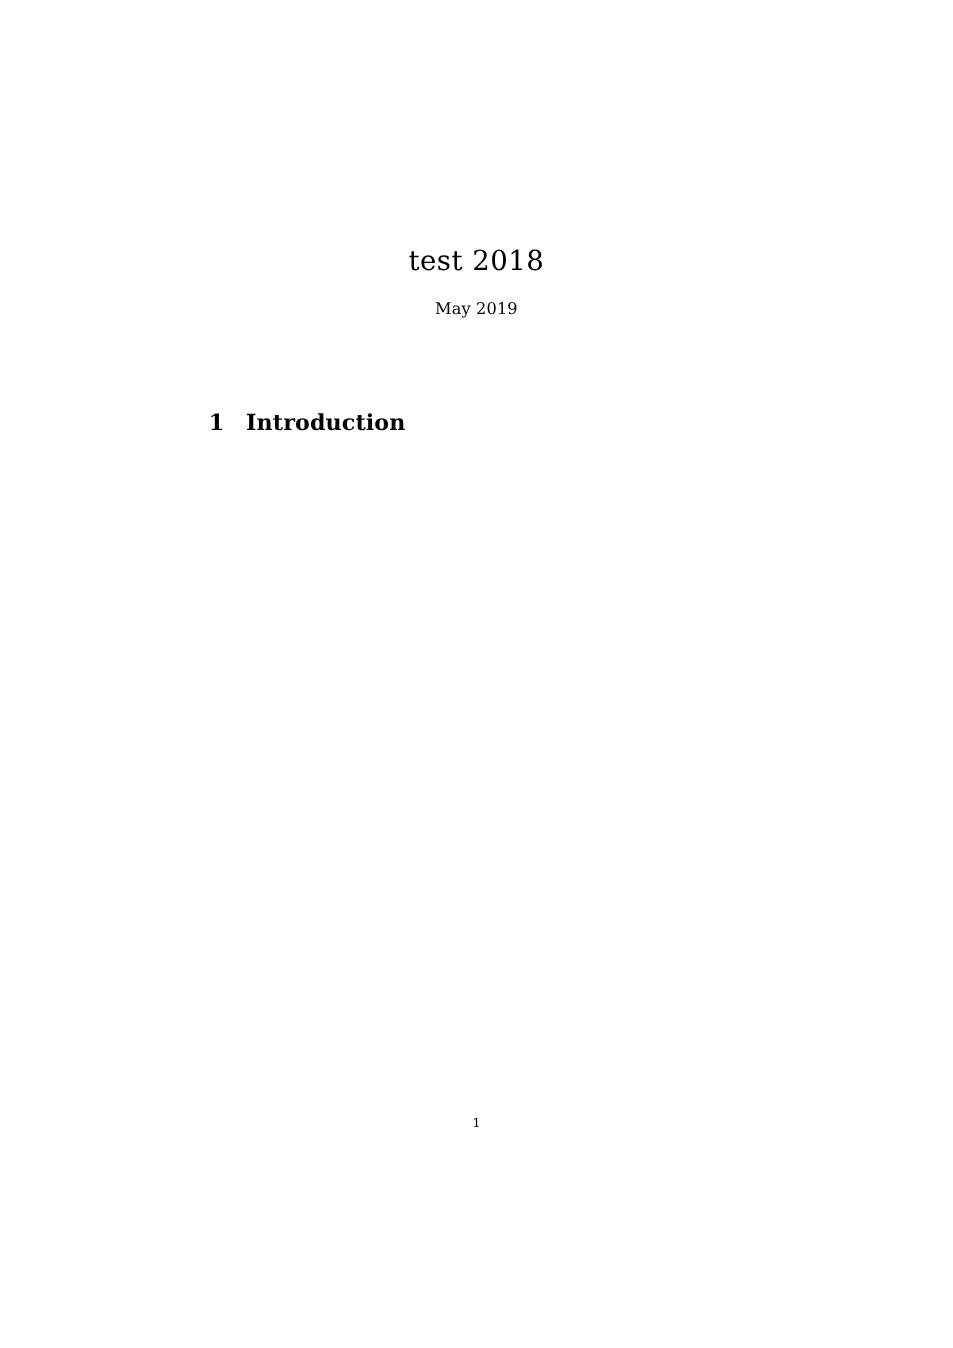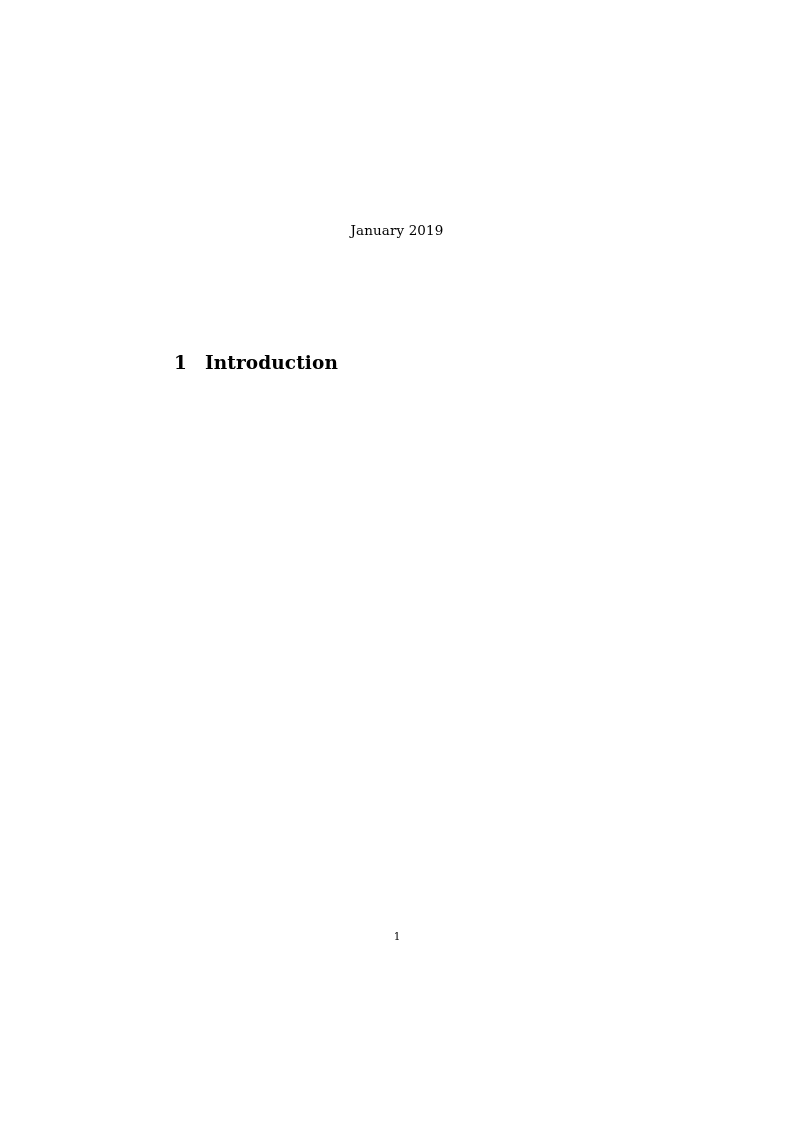--- a/index.html
+++ b/index.html
@@ -48,21 +48,20 @@
   }
   .section-heading {
     position: absolute;
     top: 342px;
     left: 174px;
     font-family: "DejaVu Serif", serif;
     font-size: 18.5px;
     font-weight: bold;
     letter-spacing: 0.1px;
     white-space: nowrap;
-    margin-top: 10px;
   }
   .section-heading .sec-num {
     display: inline-block;
     min-width: 31px;
   }
   .page-number {
     position: absolute;
     bottom: 181px;
     left: 0;
     width: 794px;
@@ -70,21 +69,22 @@
     font-family: "DejaVu Serif", serif;
     font-size: 10.5px;
   }
 </style>
 </head>
 <body>
 
 <div class="page">
 
   <div class="title-block">
-    <div class="doc-date">January 2019</div>
+    <h1 class="doc-title">test 2018</h1>
+    <div class="doc-date">May 2019</div>
   </div>
 
   <div class="section-heading">
     <span class="sec-num">1</span><span>Introduction</span>
   </div>
 
   <div class="page-number">1</div>
 
 </div>
 

